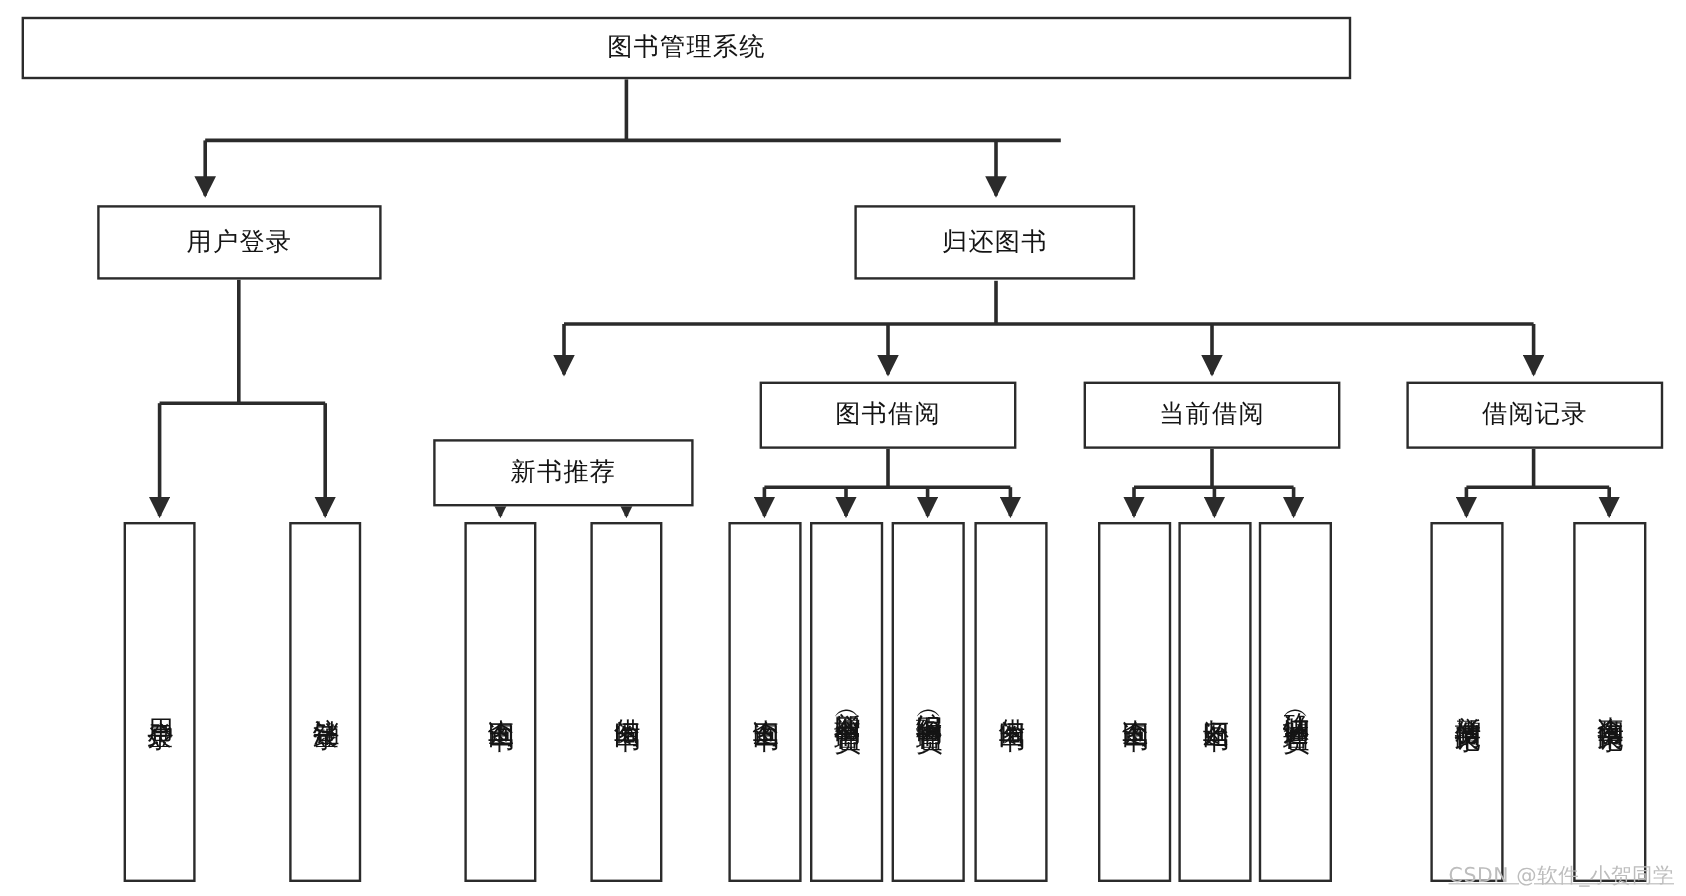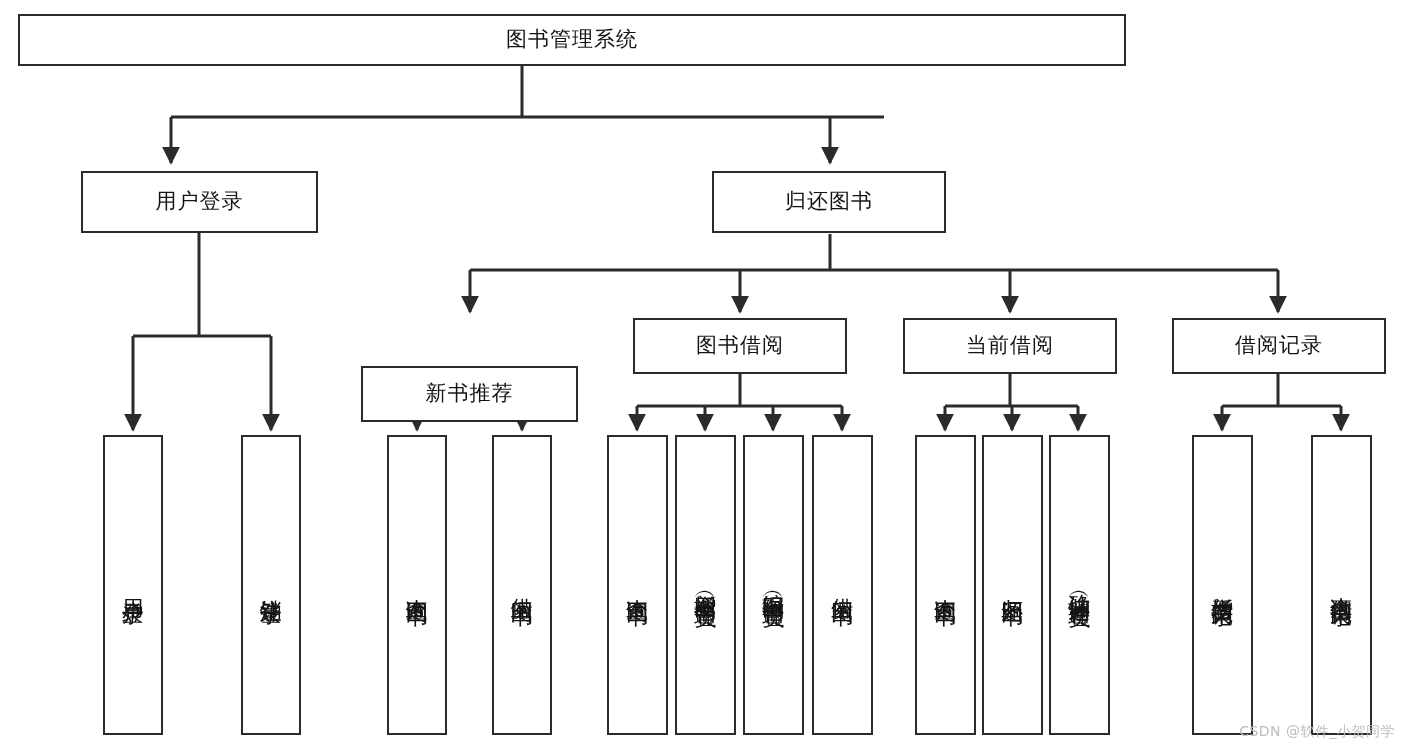--- a/index.html
+++ b/index.html
@@ -46,24 +46,25 @@
   }
   .node.vert .vtxt{
     writing-mode:vertical-rl;
     text-orientation:upright;
     display:block;
   }
   #watermark{
     position:absolute;
     right:10px;
     bottom:6px;
-    font-size:14px;
+    font-size:17px;
     color:#bdbdbd;
     letter-spacing:0.5px;
     white-space:nowrap;
+    text-decoration:underline;
   }
 </style>
 </head>
 <body>
 
 <div id="stage">
 
   <svg class="wires" viewBox="0 0 1405 747" xmlns="http://www.w3.org/2000/svg">
     <defs>
       <marker id="arrow" viewBox="0 0 10 10" refX="9" refY="5" markerWidth="6" markerHeight="6" orient="auto-start-reverse">

